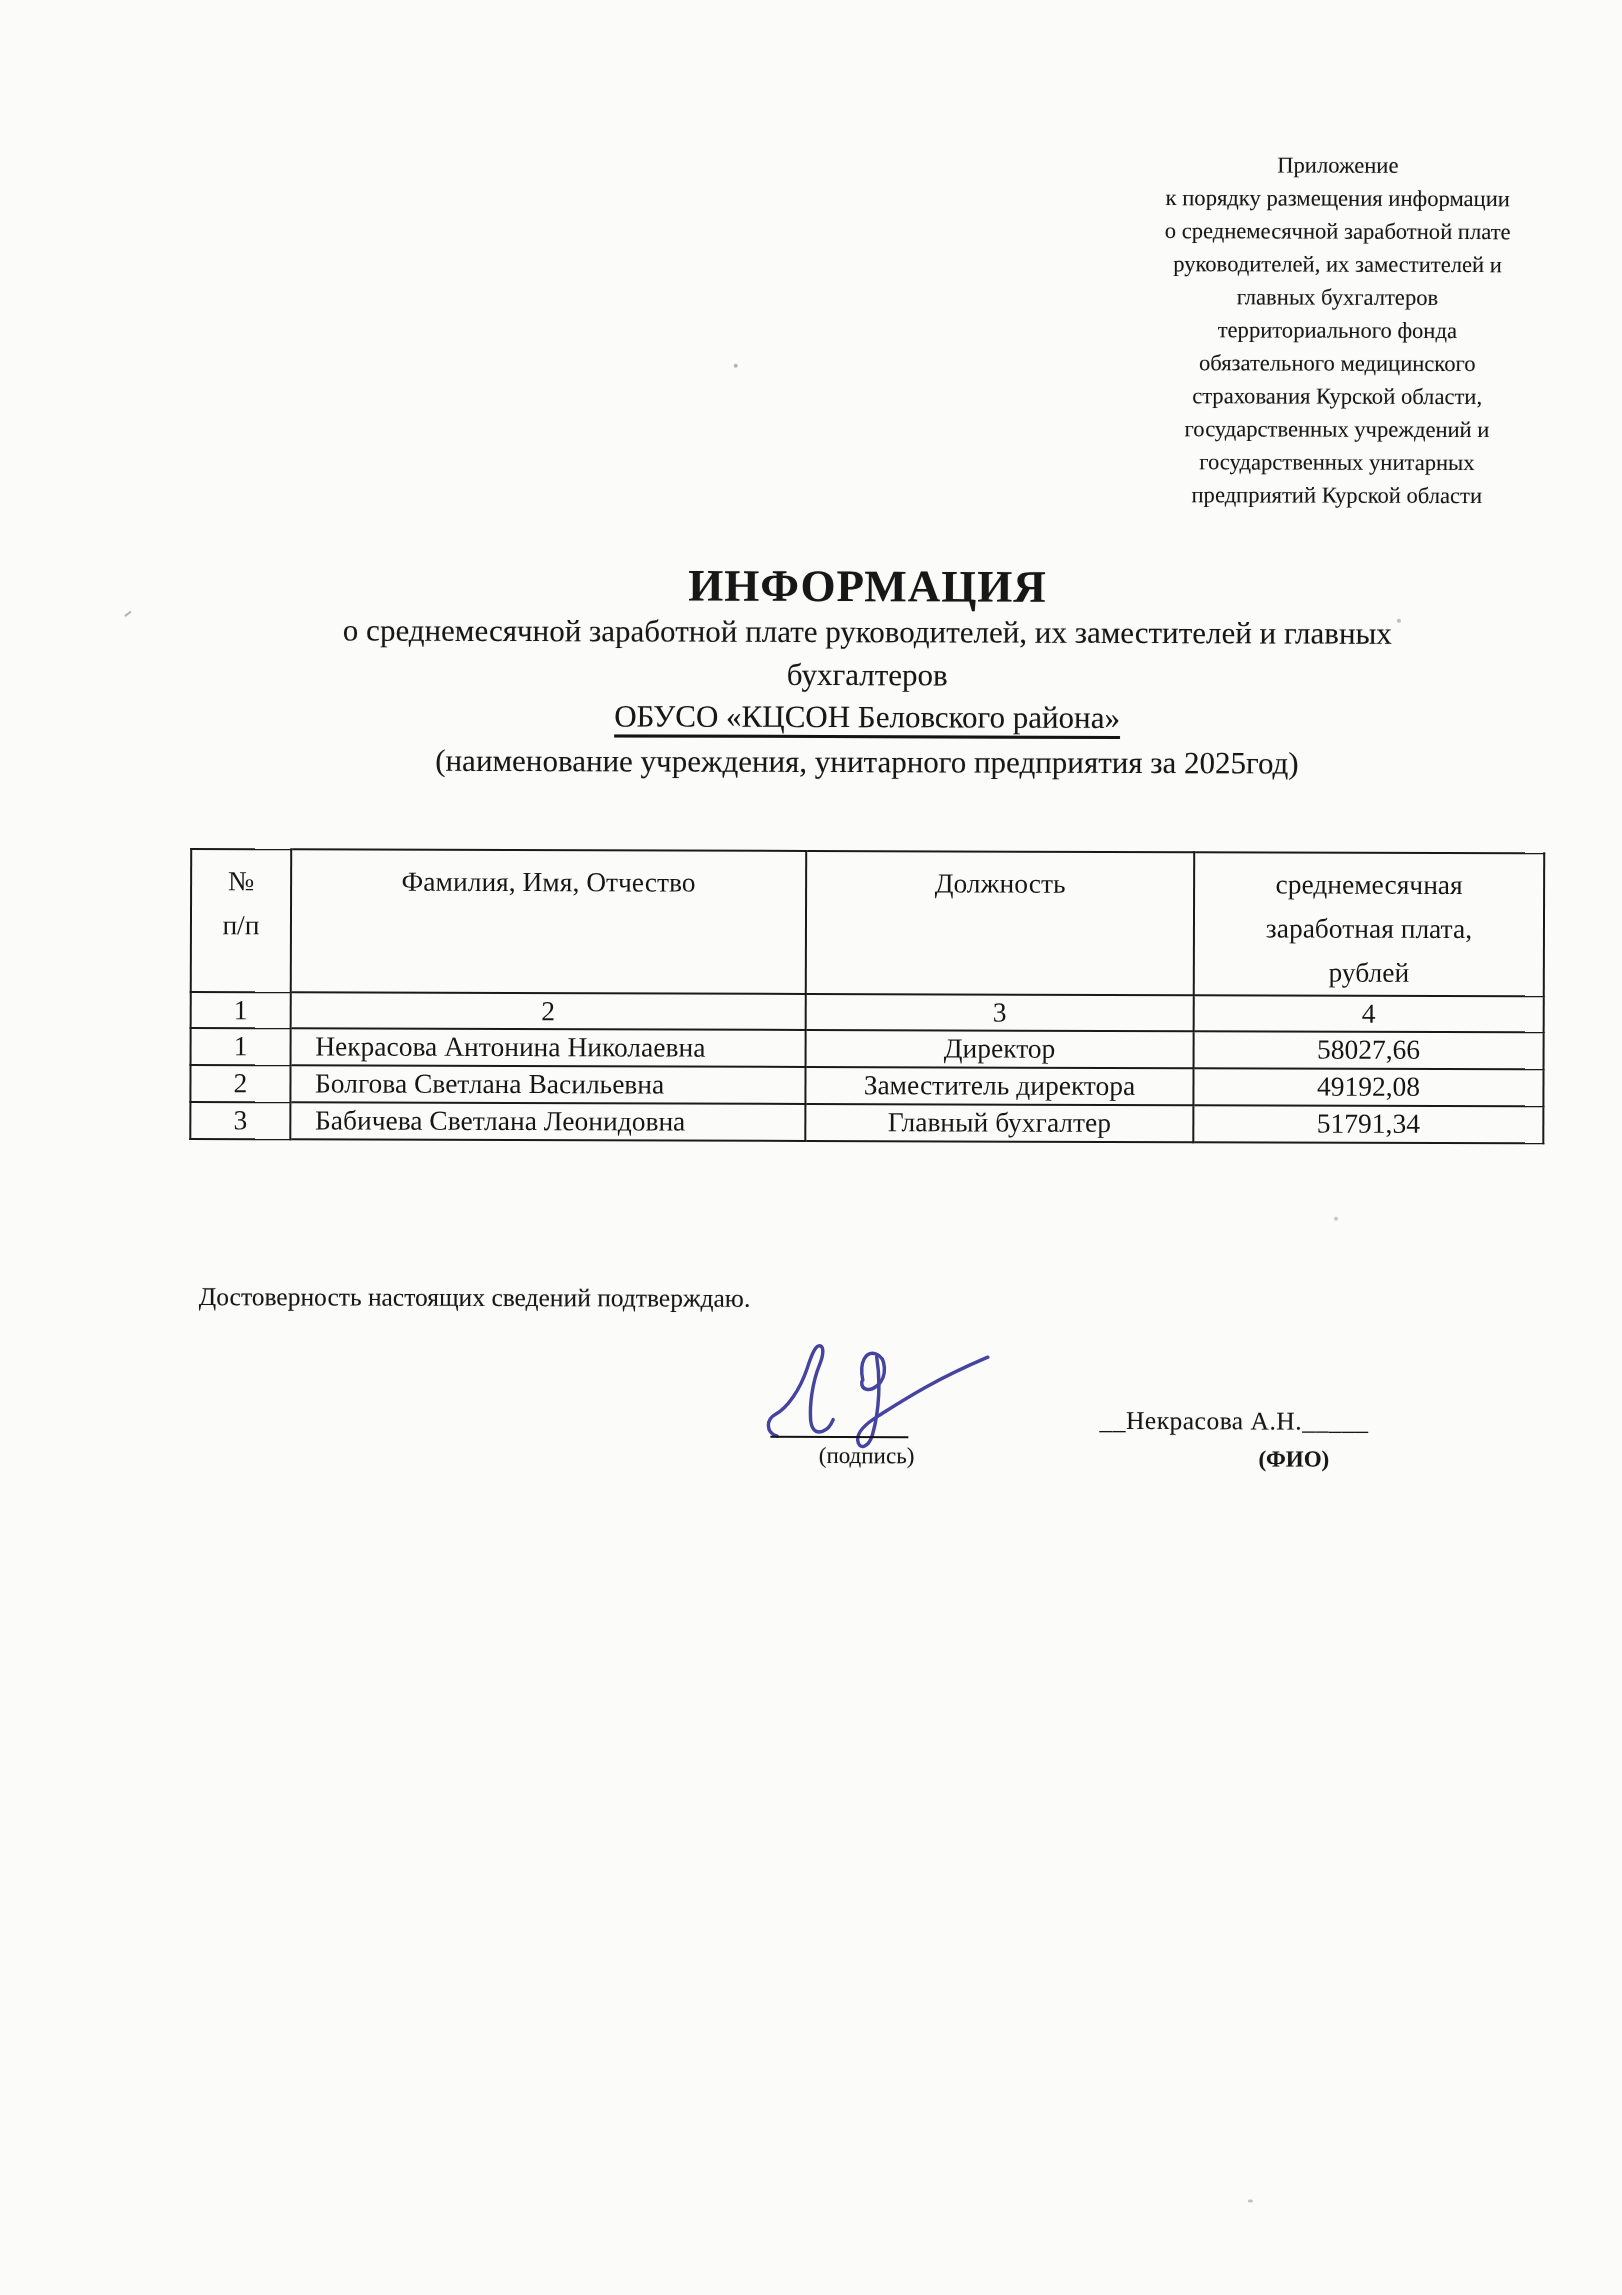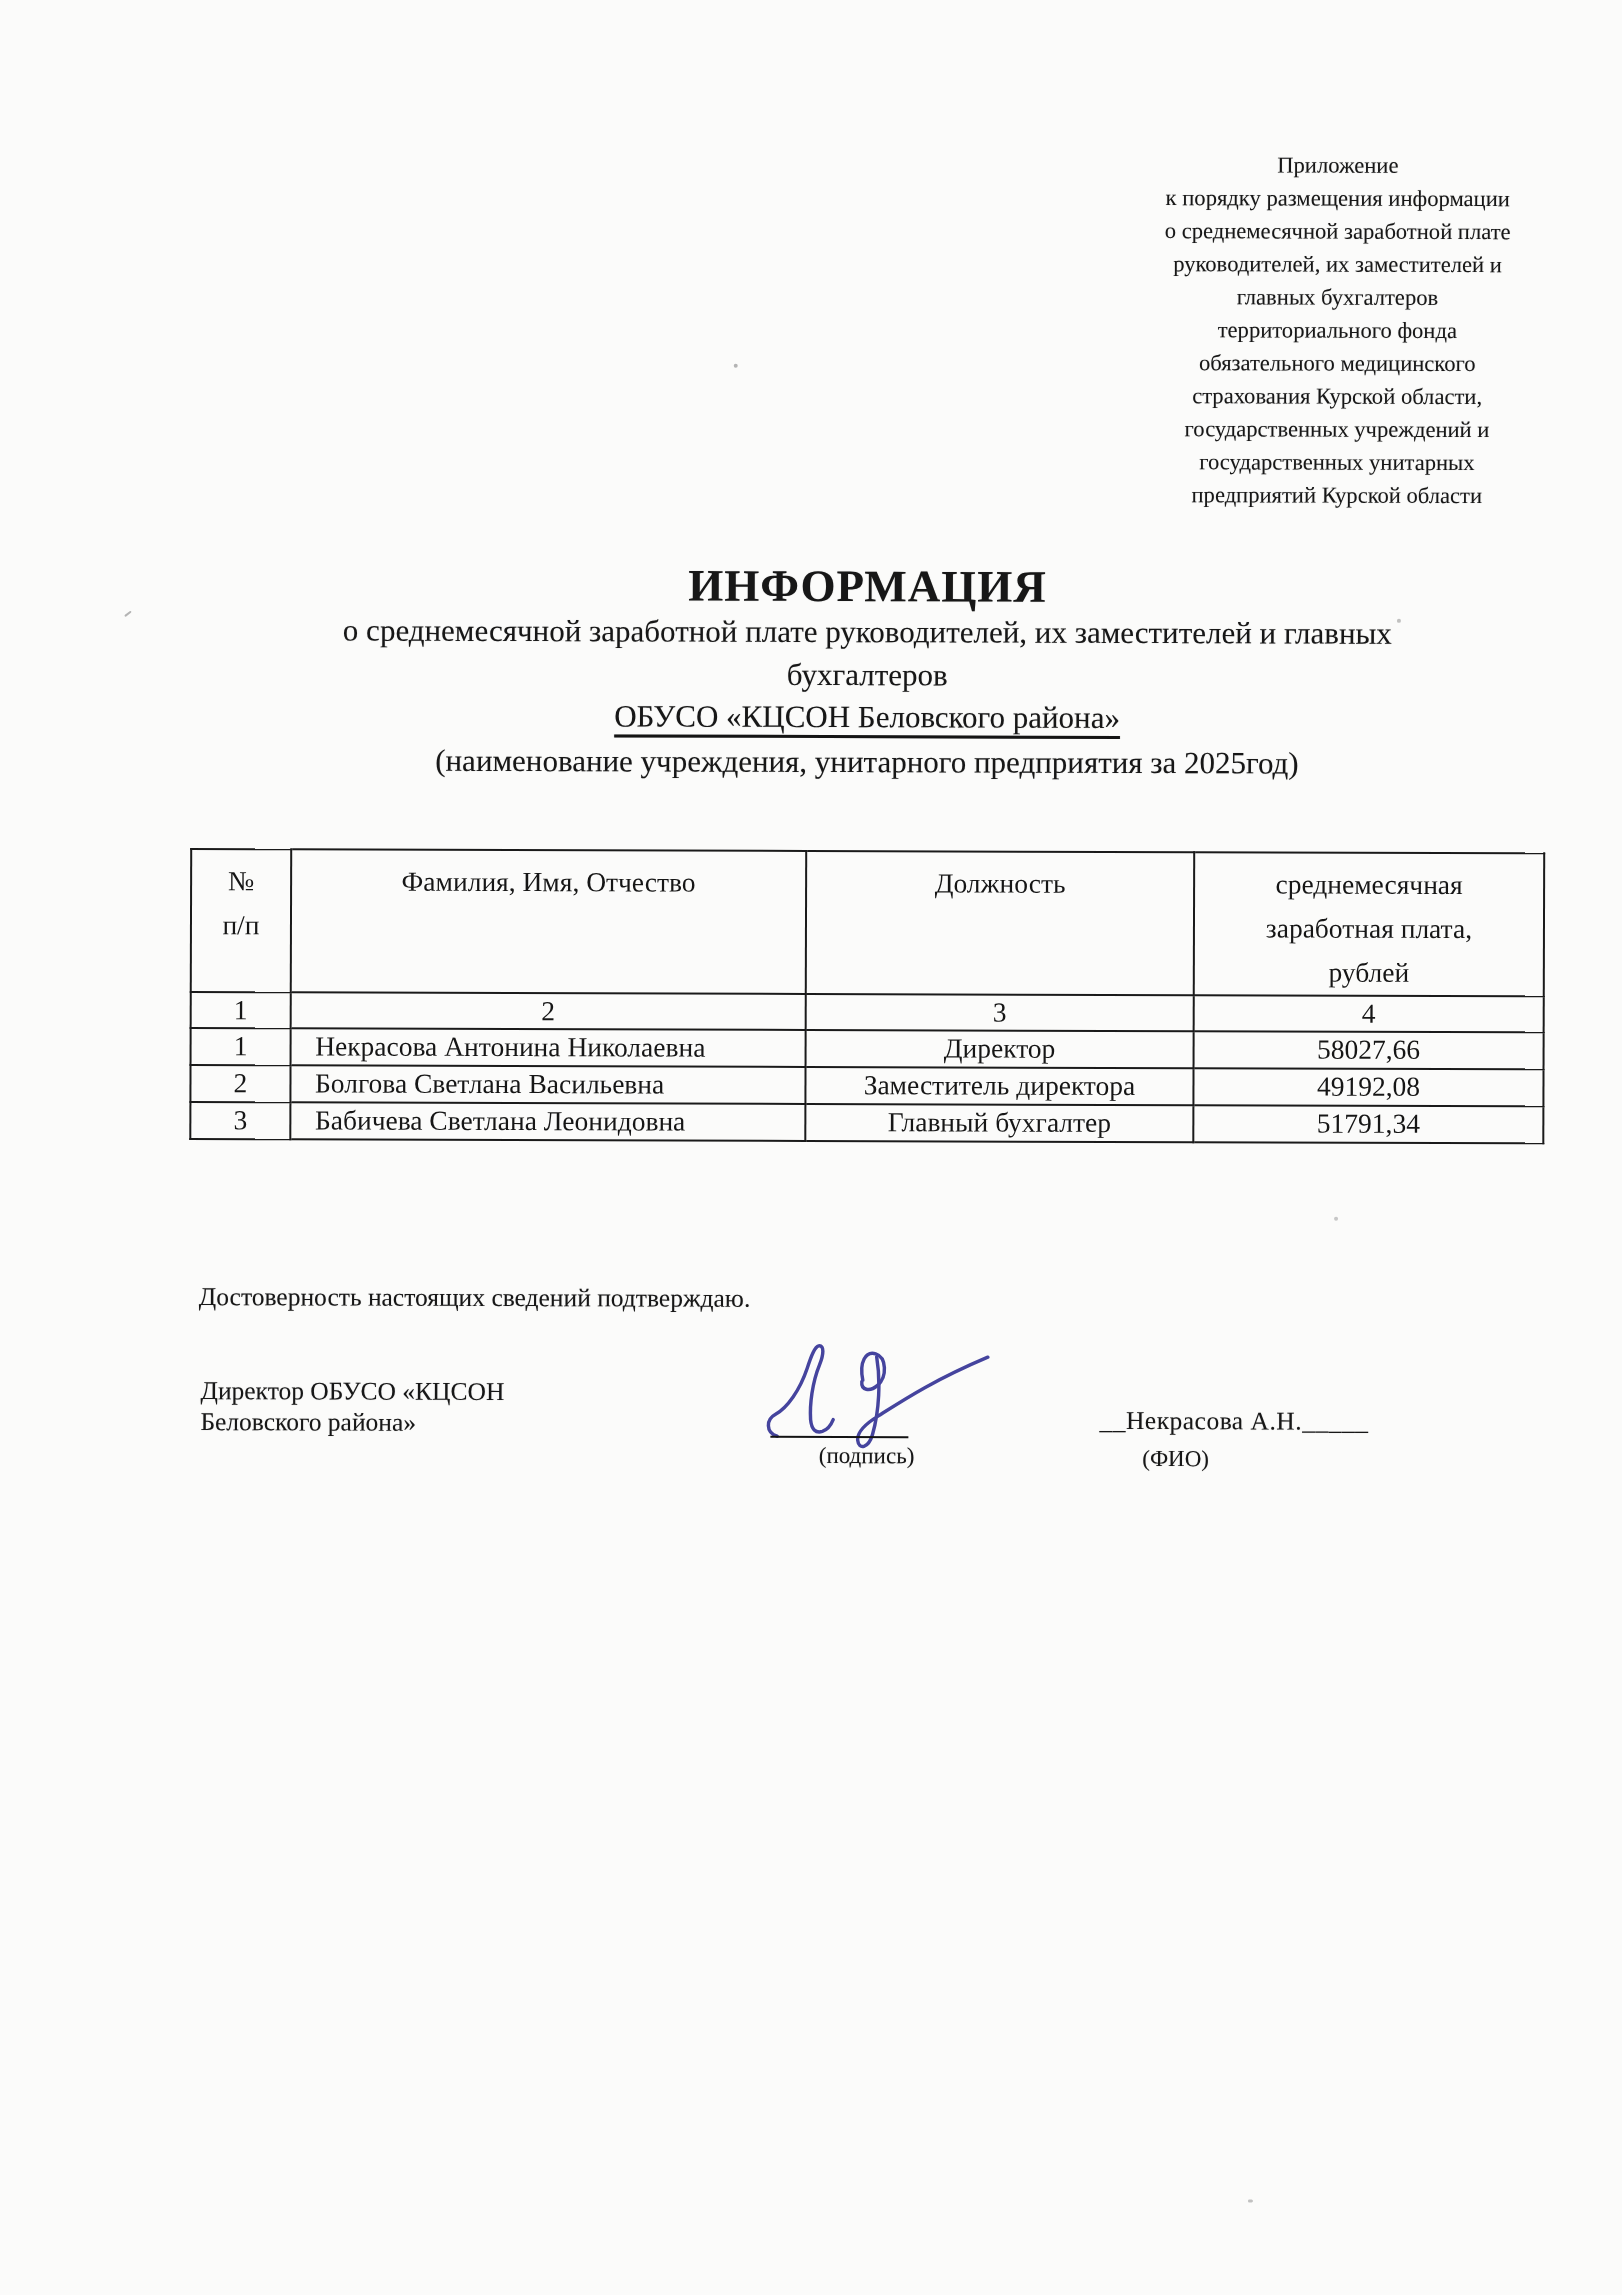--- a/index.html
+++ b/index.html
@@ -93,21 +93,21 @@
   .sig-label{
     position:absolute; top:1443px; left:766px; width:150px;
     font-size:23px; text-align:right;
   }
   .signer-name{
     position:absolute; top:1405px; left:1101px;
     font-size:25.5px; letter-spacing:0.5px;
   }
   .fio-label{
     position:absolute; top:1445px; left:1144px; width:187px;
-    font-size:23px; text-align:left;
+    font-size:23px; text-align:right;font-weight:bold;
   }
   .signature-svg{
     position:absolute; top:1331px; left:762px;
     width:239px; height:127px;
   }
 
   
   .speck{ position:absolute; border-radius:50%; background:#7a7a7a; }
   .speck.s1{ left:732px; top:364px; width:4.4px;  height:4.4px;  opacity:.55; }
   .speck.s2{ left:1396px; top:617px; width:3.9px; height:3.9px; opacity:.45; }
@@ -185,22 +185,20 @@
         <td>3</td>
         <td class="name">Бабичева Светлана Леонидовна</td>
         <td>Главный бухгалтер</td>
         <td>51791,34</td>
       </tr>
     </tbody>
   </table>
 
   <div class="confirmation txt">Достоверность настоящих сведений подтверждаю.</div>
 
-  <div class="signer-title txt">Директор ОБУСО «КЦСОН
-Беловского района»</div>
 
   <svg class="signature-svg" viewBox="0 0 486 258" aria-hidden="true">
     <g fill="none" stroke="#3b3a99" stroke-width="7" stroke-linecap="round" stroke-linejoin="round" opacity="0.95">
       <path d="M34,214 C10,206 12,180 30,170 C55,156 80,120 95,75 C103,50 110,32 118,30 C130,28 128,48 120,68 C105,105 100,150 102,180 C104,200 112,208 126,204 C138,200 144,190 148,180"></path>
       <path d="M208,100 C200,62 214,40 234,46 C256,53 258,92 238,110 C222,124 204,120 206,102"></path>
       <path d="M236,52 C244,100 242,160 228,210 C220,238 200,242 198,222 C196,204 214,188 240,172 C290,140 350,100 462,52"></path>
     </g>
   </svg>
 
   <div class="sig-line"></div>

